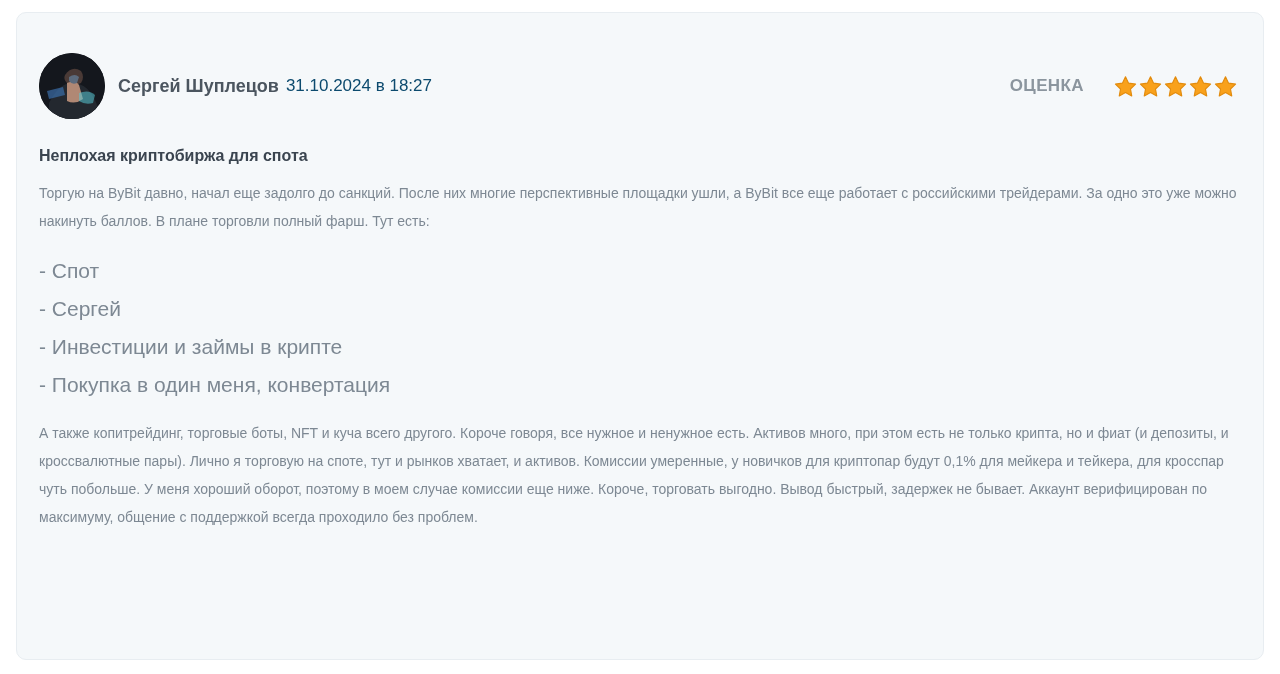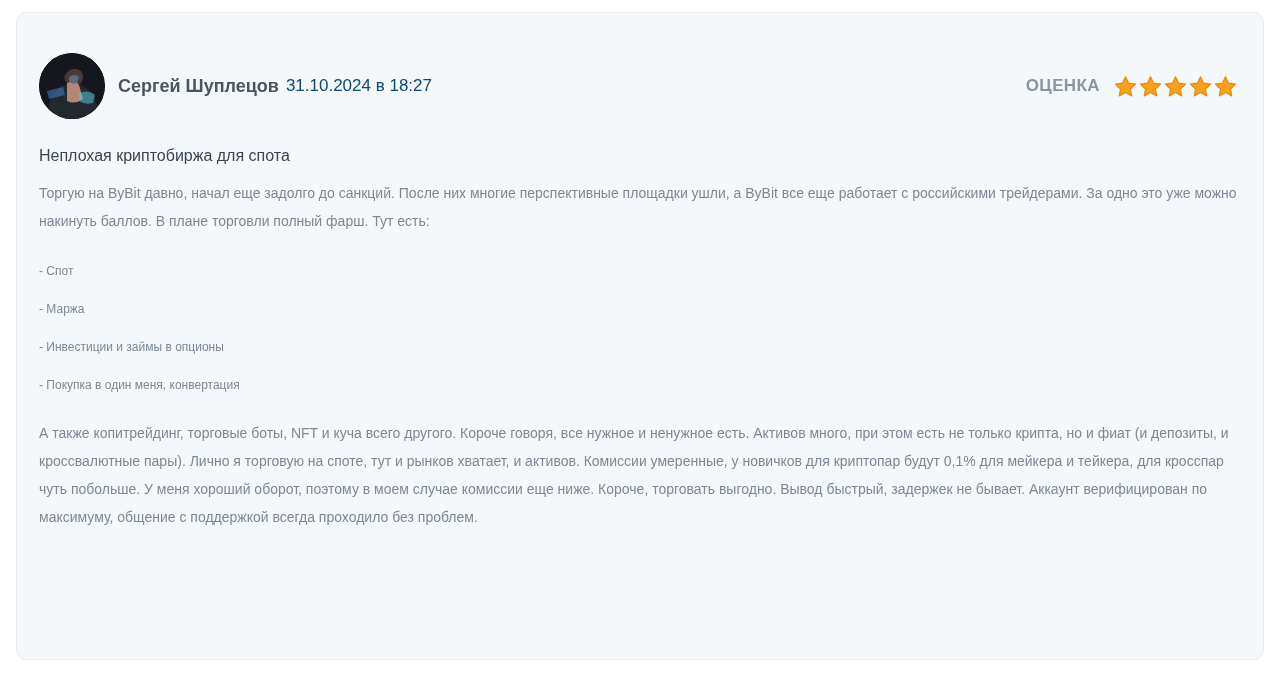--- a/index.html
+++ b/index.html
@@ -41,53 +41,53 @@
     color: #4b555f;
   }
   .date {
     font-size: 17px;
     color: #0c4a6e;
   }
   .rating {
     margin-left: auto;
     display: flex;
     align-items: center;
-    gap: 14px;
+    gap: 30px;
     padding-right: 4px;
   }
   .rating-label {
     font-size: 17px;
     font-weight: bold;
     color: #8b959e;
     letter-spacing: 0.4px;
   }
   .stars {
     display: flex;
     align-items: center;
     gap: 2px;
   }
   .title {
     margin-top: 28px;
     font-size: 16px;
-    font-weight: normal;
+    font-weight: bold;
     color: #3a444f;
   }
   .body-text {
     margin-top: 14px;
     font-size: 14px;
     line-height: 28px;
     color: #7d8893;
     max-width: 1204px;
   }
   .features {
     list-style: none;
     margin-top: 22px;
   }
   .features li {
-    font-size: 12px;
+    font-size: 21px;
     line-height: 28px;
     color: #7d8893;
     margin-bottom: 10px;
   }
   .features li:last-child { margin-bottom: 0; }
   .body-text.last { margin-top: 20px; }
 </style>
 </head>
 <body>
 
@@ -129,19 +129,19 @@
         </span>
     </div>
   </div>
 
   <h3 class="title">Неплохая криптобиржа для спота</h3>
 
   <p class="body-text">Торгую на ByBit давно, начал еще задолго до санкций. После них многие перспективные площадки ушли, а ByBit все еще работает с российскими трейдерами. За одно это уже можно накинуть баллов. В плане торговли полный фарш. Тут есть:</p>
 
   <ul class="features">
       <li>- Спот</li>
-      <li>- Маржа</li>
-      <li>- Инвестиции и займы в опционы</li>
+      <li>- Сергей</li>
+      <li>- Инвестиции и займы в крипте</li>
       <li>- Покупка в один меня, конвертация</li>
     </ul>
 
   <p class="body-text last">А также копитрейдинг, торговые боты, NFT и куча всего другого. Короче говоря, все нужное и ненужное есть. Активов много, при этом есть не только крипта, но и фиат (и депозиты, и кроссвалютные пары). Лично я торговую на споте, тут и рынков хватает, и активов. Комиссии умеренные, у новичков для криптопар будут 0,1% для мейкера и тейкера, для кросспар чуть побольше. У меня хороший оборот, поэтому в моем случае комиссии еще ниже. Короче, торговать выгодно. Вывод быстрый, задержек не бывает. Аккаунт верифицирован по максимуму, общение с поддержкой всегда проходило без проблем.</p>
 </div>
 
 </body></html>

